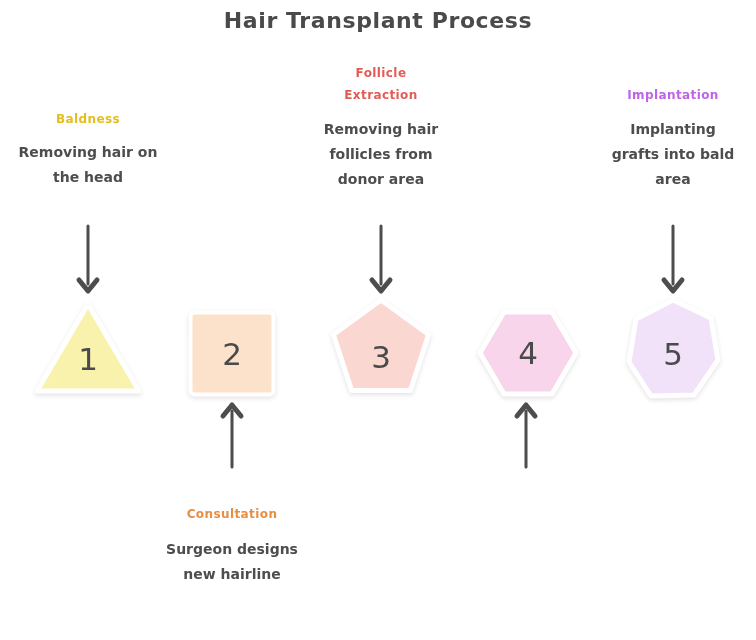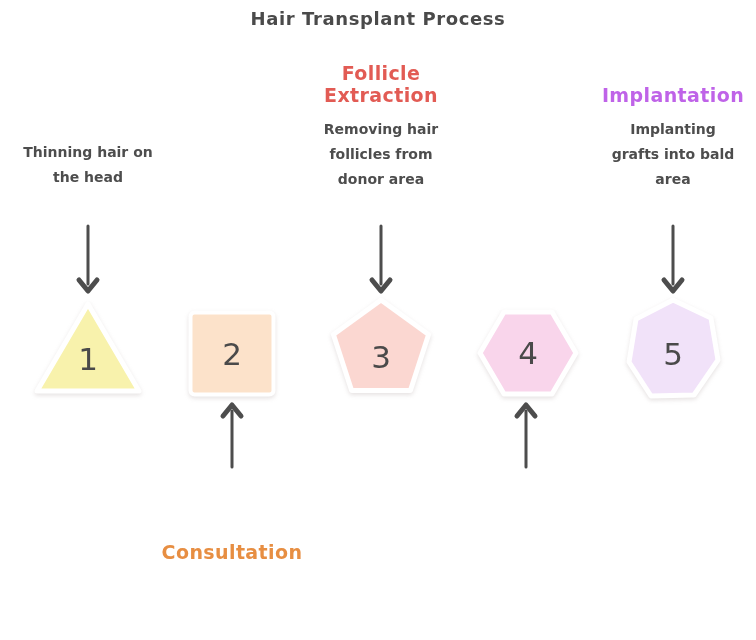--- a/index.html
+++ b/index.html
@@ -8,28 +8,28 @@
     background: #ffffff;
     font-family: "DejaVu Sans", "Liberation Sans", sans-serif;
     position: relative;
     overflow: hidden;
   }
   .canvas { position: absolute; inset: 0; }
 
   .diagram-title {
     position: absolute; top: 8px; left: 0; width: 756px;
     text-align: center;
-    font-size: 18px; font-weight: bold; letter-spacing: 0.6px;
+    font-size: 22px; font-weight: bold; letter-spacing: 0.6px;
     color: #4a4a4a;
     margin: 0;
   }
 
   .step-label {
     position: absolute;
-    font-size: 19px; font-weight: bold; line-height: 22px;
+    font-size: 12px; font-weight: bold; line-height: 22px;
     letter-spacing: 0.4px;
     text-align: center;
     white-space: pre-line;
   }
   .step-desc {
     position: absolute;
     font-size: 14px; font-weight: bold; line-height: 25px;
     text-align: center;
     color: #4d4d4d;
     white-space: pre-line;
@@ -71,21 +71,22 @@
   .lbl-4 { left: 430px; width: 190px; top: 503px; }
   .dsc-4 { left: 430px; width: 190px; top: 562px; }
 </style>
 </head>
 <body>
 
 <div class="canvas">
 
   <h1 class="diagram-title">Hair Transplant Process</h1>
 
-  <div class="step-desc dsc-1">Thinning hair on
+  <div class="step-label lbl-1" style="color: rgb(227, 190, 28);">Baldness</div>
+  <div class="step-desc dsc-1">Removing hair on
 the head</div>
   <svg class="arrow" style="left:74px; top:218px;" width="28" height="78">
     <line x1="14" y1="8" x2="14" y2="66"></line>
     <path d="M5,62 L14,73 L23,62"></path>
   </svg>
   <div class="shape" style="left:32px; top:299px; width:112px; height:99px;">
     <svg width="112" height="99" viewBox="0 0 112 99">
       <polygon points="56,5 107,92 5,92" fill="#f8f2ac"></polygon>
     </svg>
     <span class="num num-tri">1</span>
@@ -94,21 +95,23 @@
   <div class="shape" style="left:187px; top:309px; width:90px; height:89px;">
     <svg width="90" height="89" viewBox="0 0 90 89">
       <rect x="3.5" y="3.5" width="83" height="82" rx="4" fill="#fce2ca"></rect>
     </svg>
     <span class="num">2</span>
   </div>
   <svg class="arrow" style="left:218px; top:401px;" width="28" height="70">
     <line x1="14" y1="10" x2="14" y2="66"></line>
     <path d="M5,15 L14,4 L23,15"></path>
   </svg>
-  <div class="step-label lbl-2" style="color: rgb(231, 142, 66); margin-top: 38px;">Consultation</div>
+  <div class="step-label lbl-2" style="color: rgb(231, 142, 66);">Consultation</div>
+  <div class="step-desc dsc-2">Surgeon designs
+new hairline</div>
 
   <div class="step-label lbl-3" style="color: rgb(226, 91, 84);">Follicle
 Extraction</div>
   <div class="step-desc dsc-3">Removing hair
 follicles from
 donor area</div>
   <svg class="arrow" style="left:367px; top:218px;" width="28" height="78">
     <line x1="14" y1="8" x2="14" y2="66"></line>
     <path d="M5,62 L14,73 L23,62"></path>
   </svg>

